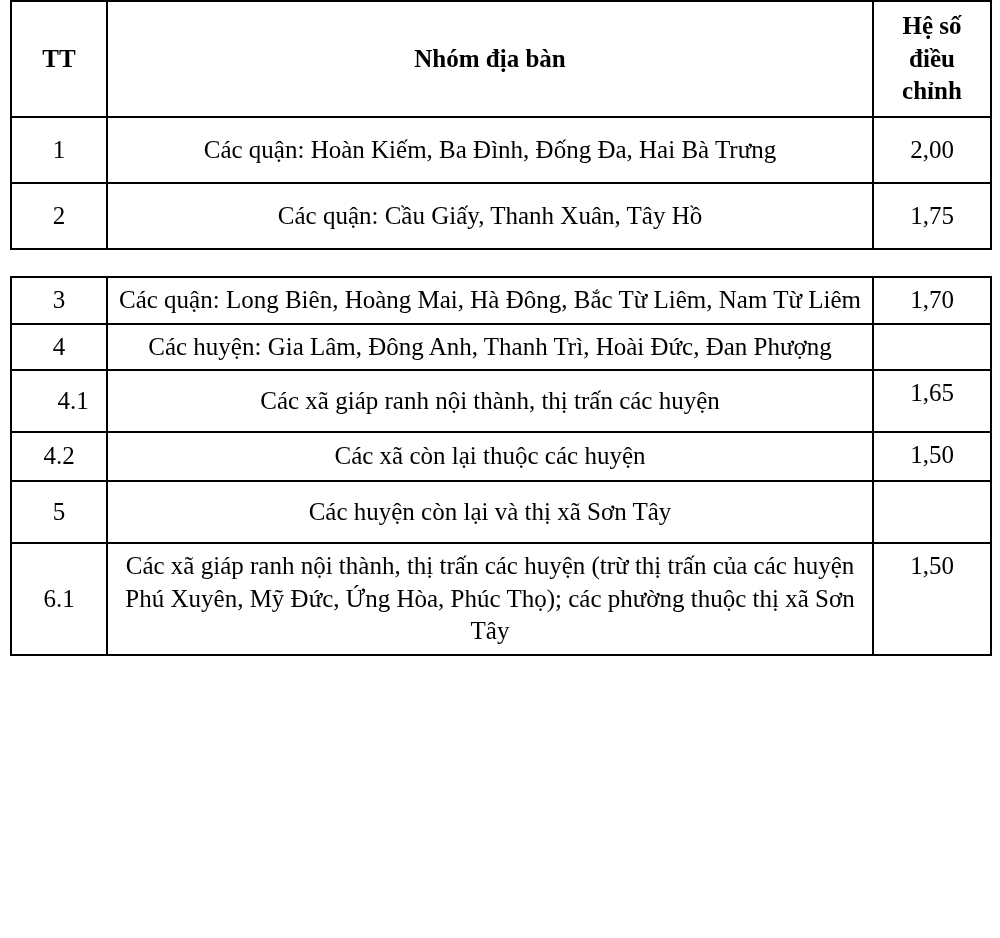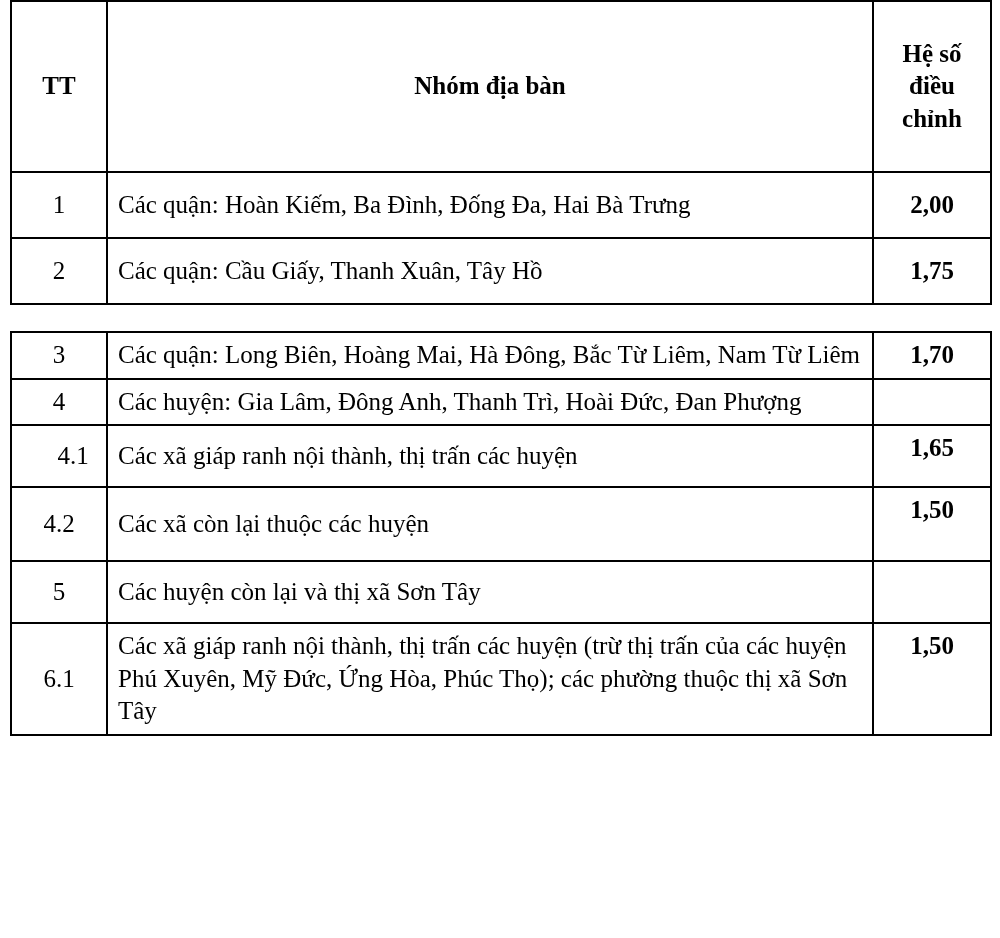--- a/index.html
+++ b/index.html
@@ -36,33 +36,32 @@
     box-sizing: border-box;
   }
   col.c-tt { width: 96px; }
   col.c-name { width: 766px; }
   col.c-val { width: 118px; }
 
   .cell-tt {
     text-align: center;
   }
   .cell-name {
-    text-align: left;
+    text-align: center;
   }
   .cell-val {
     text-align: center;
-    font-weight: bold;
   }
   .header-row td {
     font-weight: bold;
     text-align: center;
     vertical-align: middle;
     line-height: 1.28;
   }
-  .header-row td.h-tt { height: 171px; margin-top: 9px; }
+  .header-row td.h-tt { height: 116px; margin-top: 9px; }
   .header-row td.h-val { padding: 0 6px; }
 
   .gap {
     height: 26px;
     width: 980px;
   }
   
   table.doc-table.second {
     margin-top: 0;
   }
@@ -115,21 +114,21 @@
         <td class="cell-tt">4</td>
         <td class="cell-name">Các huyện: Gia Lâm, Đông Anh, Thanh Trì, Hoài Đức, Đan Phượng</td>
         <td class="cell-val"></td>
       </tr>
       <tr>
         <td class="cell-tt" style="height:62px;padding-left:38px;">4.1</td>
         <td class="cell-name">Các xã giáp ranh nội thành, thị trấn các huyện</td>
         <td class="cell-val" style="vertical-align:top;border-radius:8px;">1,65</td>
       </tr>
       <tr>
-        <td class="cell-tt" style="height:74px;">4.2</td>
+        <td class="cell-tt" style="height:49px;">4.2</td>
         <td class="cell-name">Các xã còn lại thuộc các huyện</td>
         <td class="cell-val" style="vertical-align:top;">1,50</td>
       </tr>
       <tr>
         <td class="cell-tt" style="height:62px;">5</td>
         <td class="cell-name">Các huyện còn lại và thị xã Sơn Tây</td>
         <td class="cell-val"></td>
       </tr>
       <tr>
         <td class="cell-tt">6.1</td>

